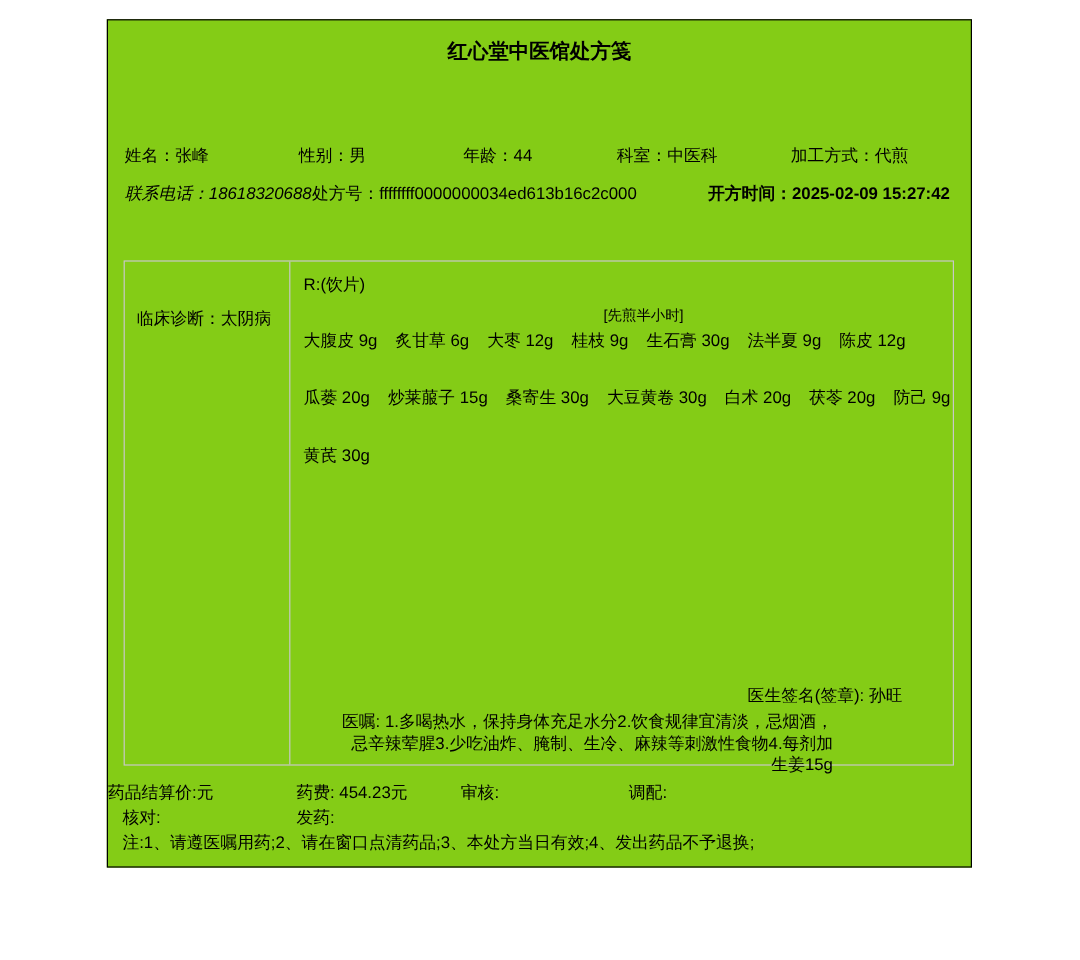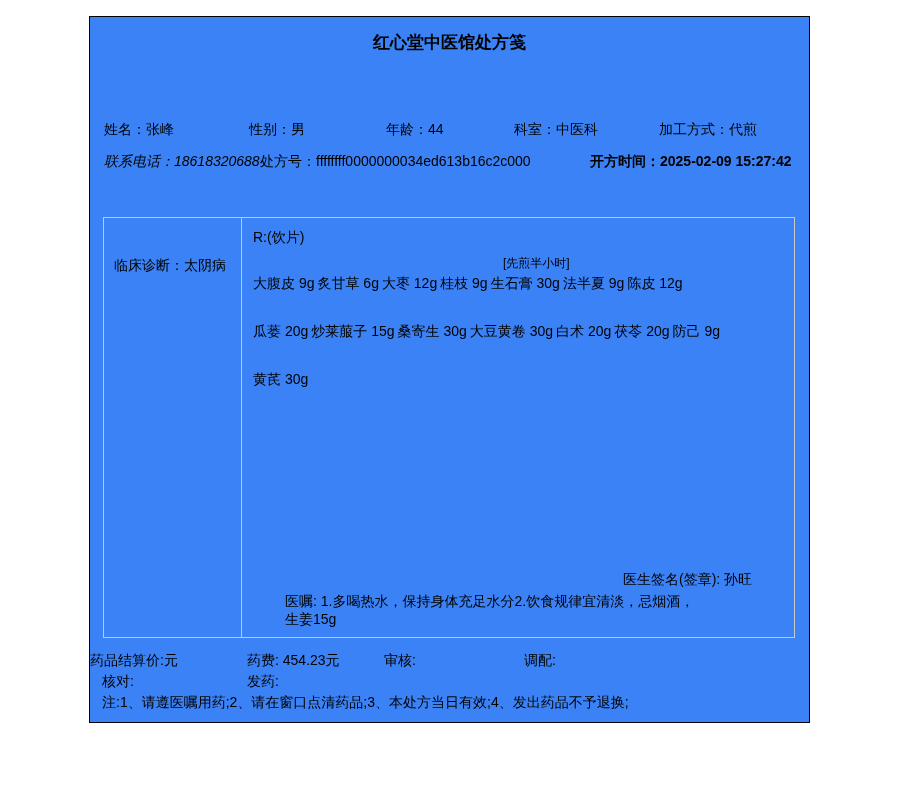--- a/index.html
+++ b/index.html
@@ -4,37 +4,37 @@
 <style>
   * { margin:0; padding:0; box-sizing:border-box; }
   html,body { width:900px; height:800px; background:#ffffff; }
   body {
     position:relative;
     font-family:"Liberation Sans","DejaVu Sans",sans-serif;
     font-size:14px; color:#000;
   }
   .sheet {
     position:absolute; left:89px; top:16px; width:721px; height:707px;
-    border:1px solid #000000; background:#3b82f6;
+    border:1px solid #000000; background:#84cc16;
   }
-  .abs { position:absolute; white-space:nowrap; }
+  .abs { position:absolute; white-space:nowrap;text-align:right; }
   .title {
     position:absolute; top:14px; left:0; width:100%;
     text-align:center; font-size:17px; font-weight:bold;
   }
   .rx-box {
     position:absolute; left:13px; top:200px; width:692px; height:421px;
     border:1px solid #c8c8c8;
   }
   .rx-left {
     position:absolute; left:0; top:0; bottom:0; width:138px;
     border-right:1px solid #c8c8c8;
   }
   .rx-right { position:absolute; left:139px; top:0; right:0; bottom:0; }
-  .med-row { display:flex; gap:3px; white-space:nowrap; }
+  .med-row { display:flex; gap:15px; white-space:nowrap; }
   .note-small { font-size:12px; }
   .advice-line { line-height:18px; white-space:nowrap;padding-left:32px; }
 </style>
 </head>
 <body>
 
 <div class="sheet">
 
   <div class="title">红心堂中医馆处方笺</div>
 
@@ -101,20 +101,21 @@
         <span>黄芪 30g</span>
       </div>
 
 
       <div class="abs" style="left:380px; top:353px;">
         <span>医生签名(签章): </span><span>孙旺</span>
       </div>
 
       <div class="abs" style="left:10px; top:374px;">
         <div class="advice-line">医嘱: 1.多喝热水，保持身体充足水分2.饮食规律宜清淡，忌烟酒，</div>
+        <div class="advice-line">忌辛辣荤腥3.少吃油炸、腌制、生冷、麻辣等刺激性食物4.每剂加</div>
         <div class="advice-line">生姜15g</div>
       </div>
     </div>
   </div>
 
   <div class="abs" style="left:0; top:635px;">药品结算价:元</div>
   <div class="abs" style="left:157px; top:635px;">
     <span>药费:</span>
     <span>454.23元</span>
   </div>

